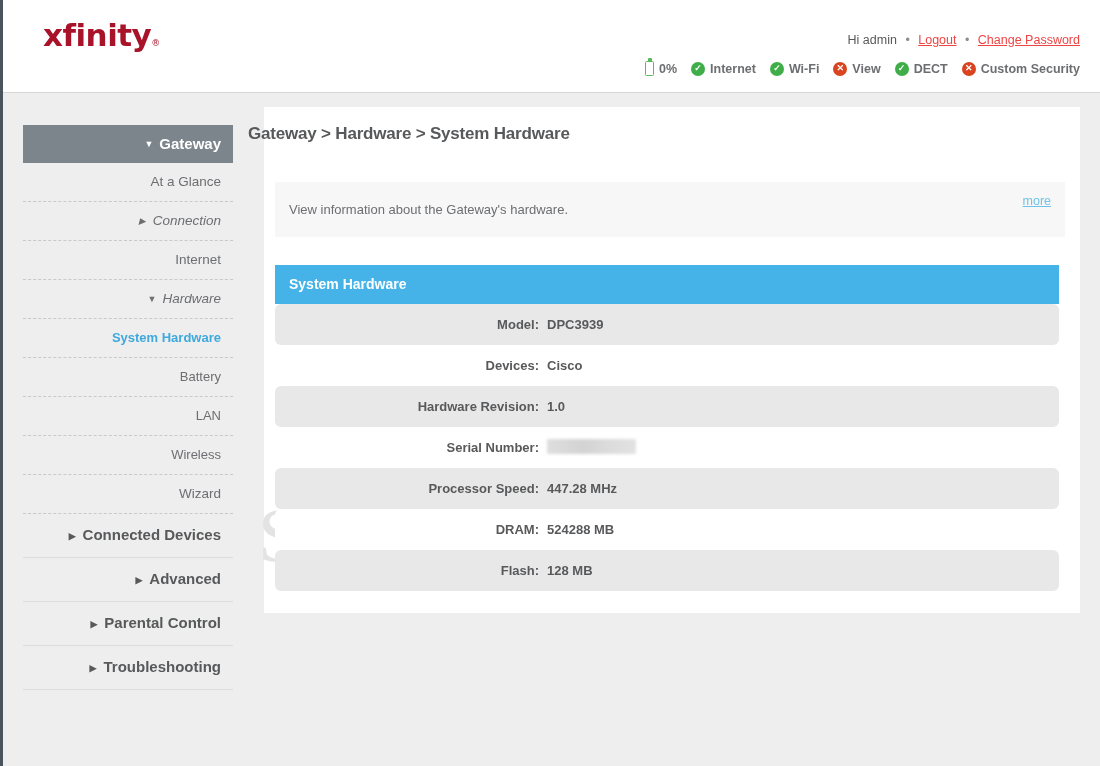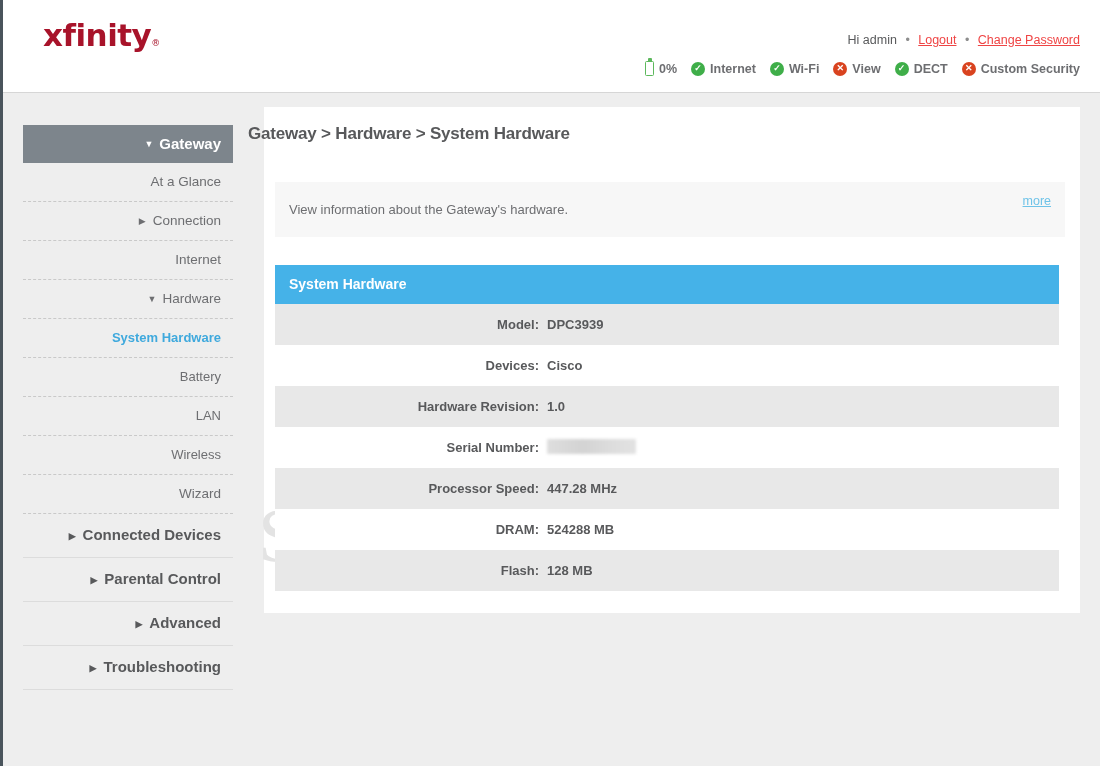--- a/index.html
+++ b/index.html
@@ -98,21 +98,21 @@
   .nav-top .caret { margin-right: 6px; font-size: 9px; vertical-align: 2px; }
   .nav-item {
     font-size: 13.5px;
     color: #6d6e71;
     padding: 11px 12px 11px 24px;
     border-bottom: 1px dashed #c9c9c9;
     line-height: 16px;
     background: transparent;
   }
   .nav-item.lvl1 { padding-left: 24px; }
-  .nav-item.lvl1.has-caret { padding-left: 12px; }
+  .nav-item.lvl1.has-caret { padding-left: 12px; font-style: italic; }
   .nav-item .caret-r { font-size: 9px; color: #6d6e71; margin-right: 7px; vertical-align: 1px; }
   .nav-item .caret-d { font-size: 9px; color: #6d6e71; margin-right: 6px; vertical-align: 1px; }
   .nav-item.sub {
     padding-left: 38px;
     font-size: 13px;
   }
   .nav-item.active {
     color: #3fa9dd;
     font-weight: bold;
   }
@@ -164,20 +164,21 @@
     padding: 11px 0 11px 14px;
     line-height: 17px;
   }
   .row {
     display: flex;
     align-items: center;
     height: 41px;
     font-size: 13px;
     position: relative;
     z-index: 2;
+    border-radius: 6px;
   }
   .row.odd { background: #e8e8e8; }
   .row.even { background: #ffffff; }
   .row .k {
     width: 272px;
     text-align: right;
     font-weight: bold;
     color: #58595b;
     padding-right: 8px;
   }
@@ -301,25 +302,25 @@
 
   <div class="nav-item lvl1">
     <span>Wizard</span>
   </div>
 
   <div class="nav-item major">
     <span class="caret-r">▶</span><span>Connected Devices</span>
   </div>
 
   <div class="nav-item major">
+    <span class="caret-r">▶</span><span>Advanced</span>
+  </div>
+
+  <div class="nav-item major">
     <span class="caret-r">▶</span><span>Parental Control</span>
-  </div>
-
-  <div class="nav-item major">
-    <span class="caret-r">▶</span><span>Advanced</span>
   </div>
 
   <div class="nav-item major">
     <span class="caret-r">▶</span><span>Troubleshooting</span>
   </div>
 
 </div>
 
 <div class="main"></div>
 

